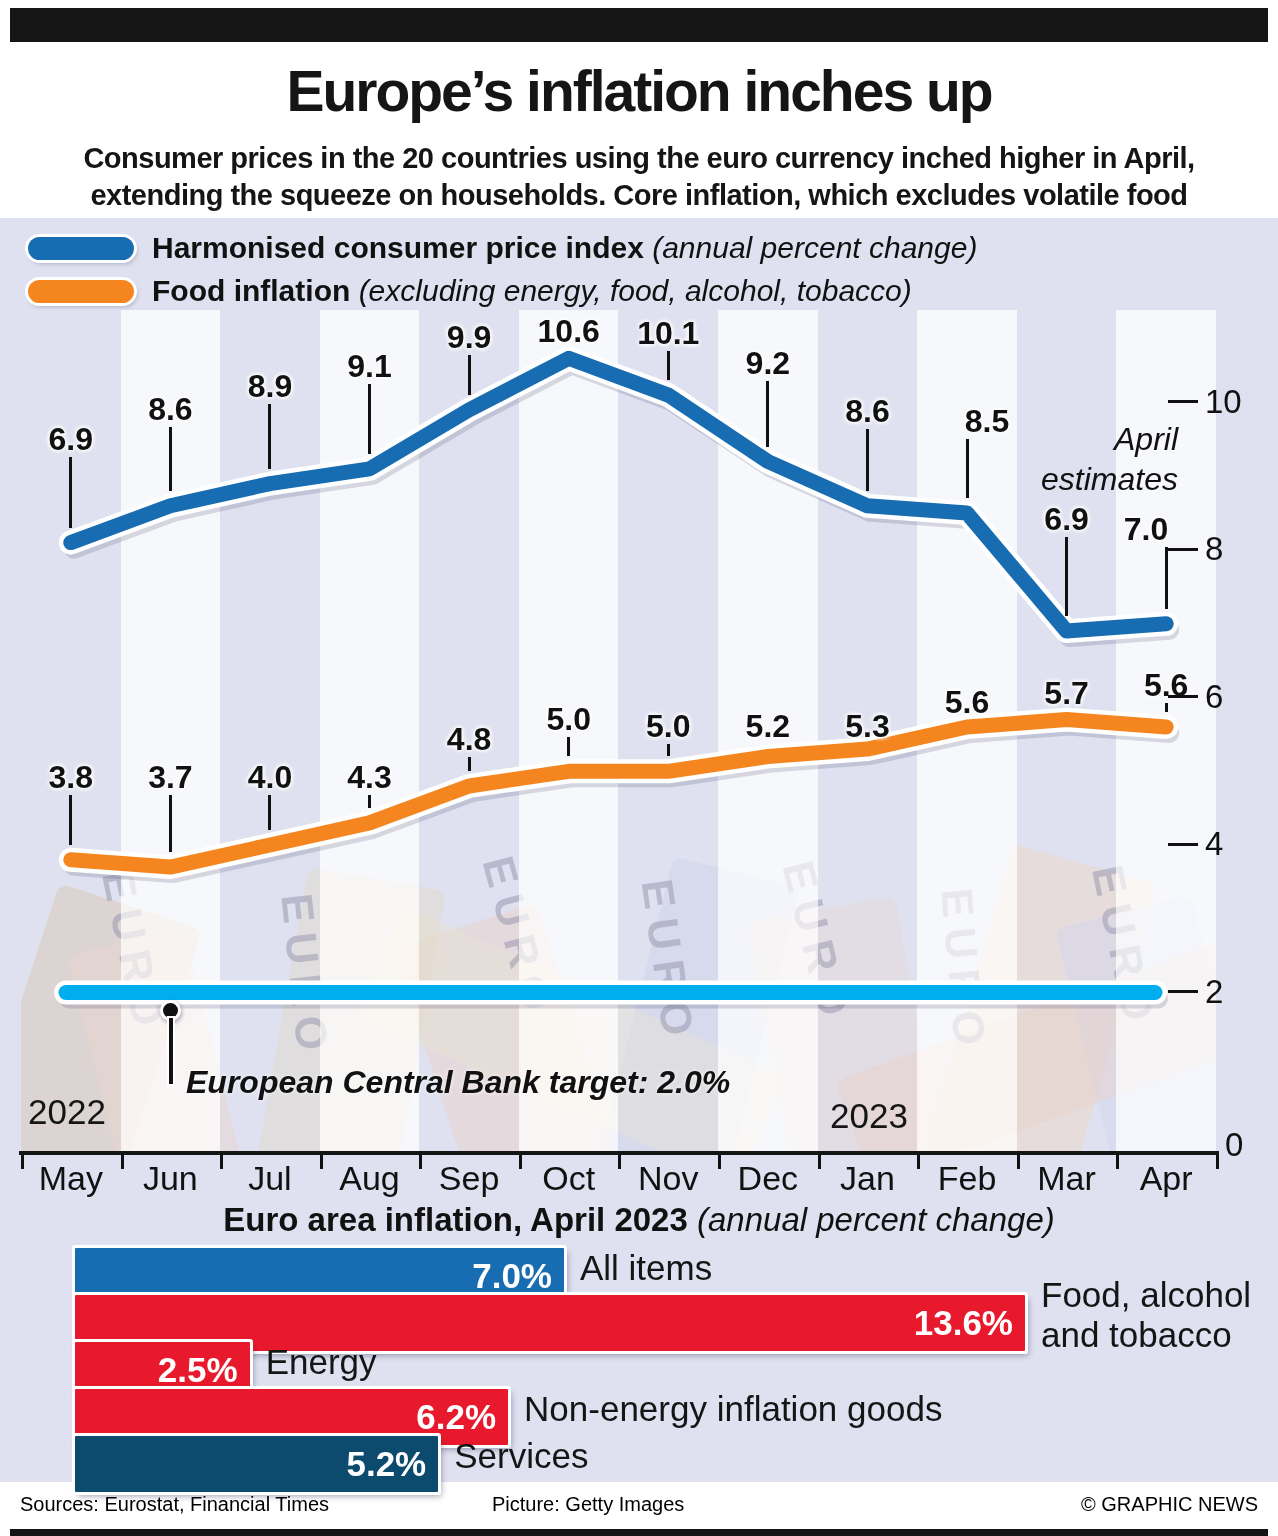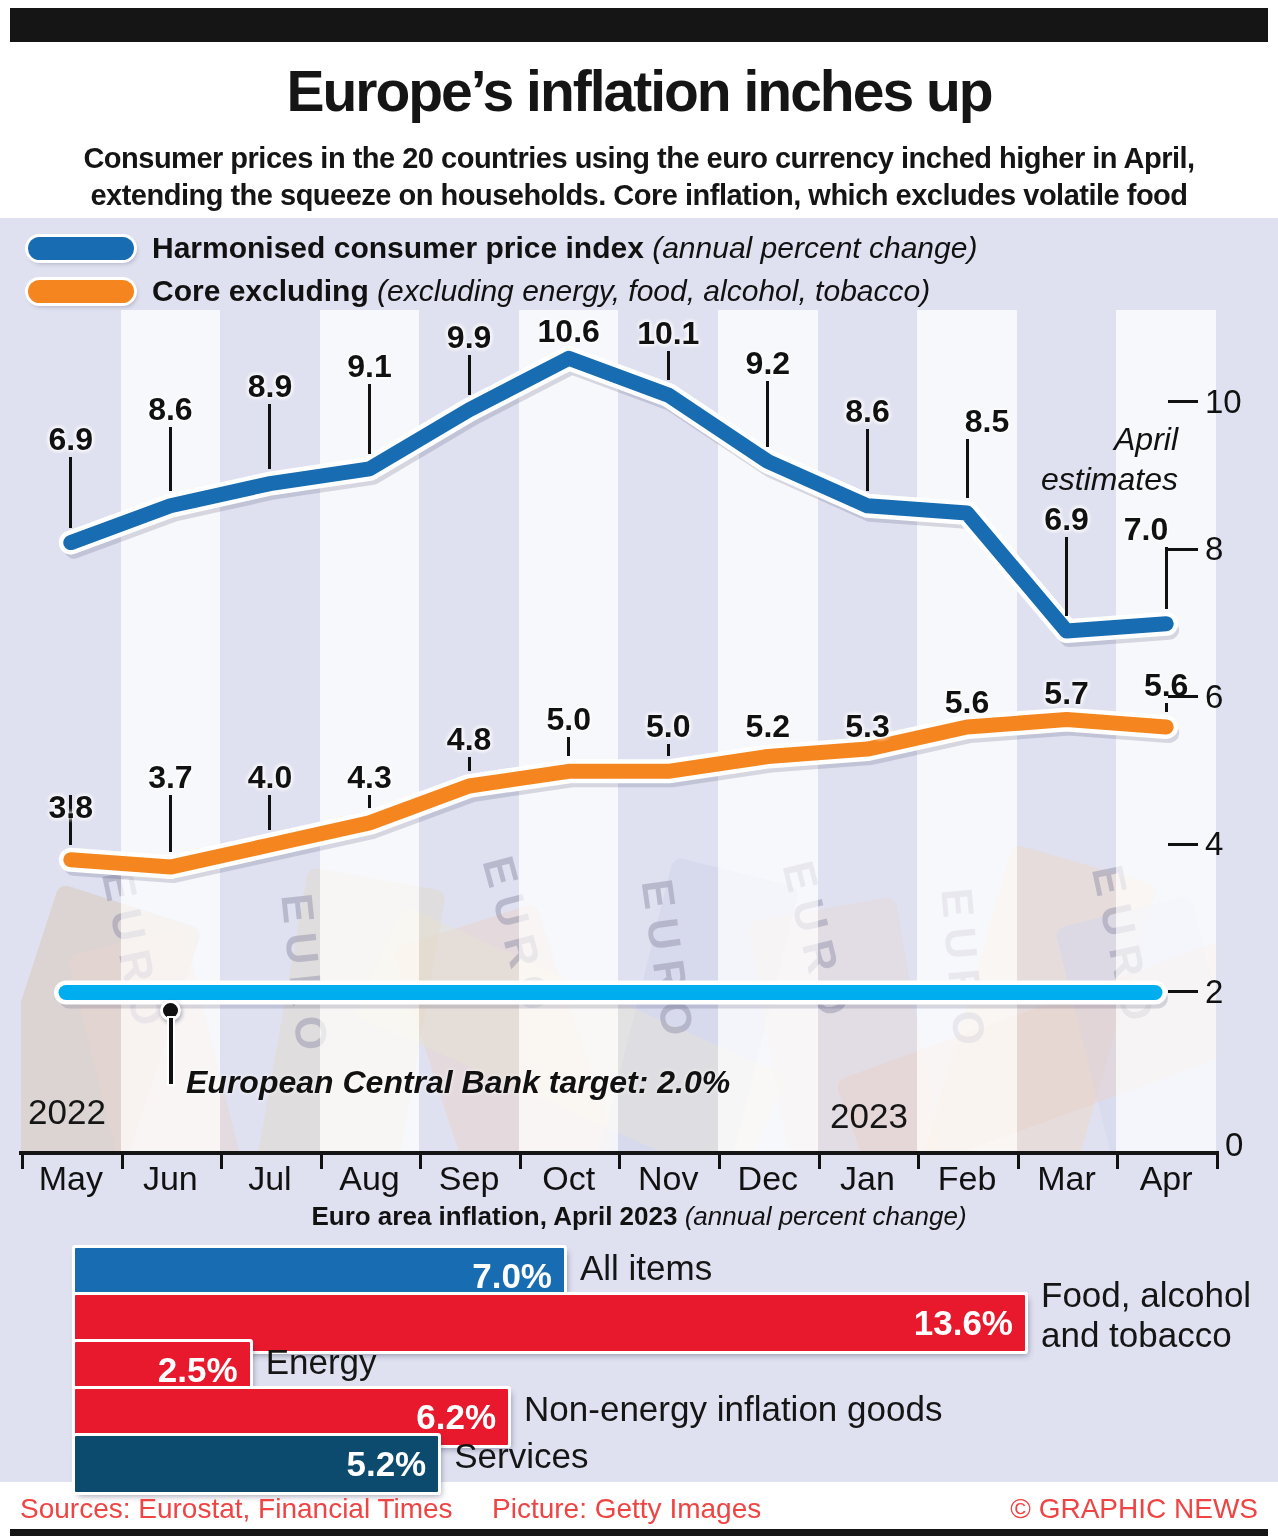--- a/index.html
+++ b/index.html
@@ -61,54 +61,54 @@
     border:3px solid #fff; box-shadow:1px 2px 4px rgba(40,40,80,.4);
   }
   .ecb-line { width:4px; background:#111; box-shadow:0 0 0 2px #fff; }
   .ecb-text { font-size:32px; font-weight:700; font-style:italic; white-space:nowrap;
     text-shadow:0 0 4px rgba(255,255,255,.8); }
 
   .year-label { font-size:35px; color:#151515; }
   .month-label { font-size:34px; text-align:center; transform:translateX(-50%); white-space:nowrap; }
   .xtick { width:3px; height:14px; background:#111; }
 
-  .bar-title { width:100%; text-align:center; font-size:26px; white-space:nowrap; }
+  .bar-title { width:100%; text-align:center; font-size:33px; white-space:nowrap; }
   .bar-title b { font-weight:700; }
   .bar-title i { font-weight:400; font-style:italic; }
 
   .hbar {
     height:56px; border-radius:1px;
     box-shadow:0 0 0 3px #fff, 3px 4px 6px rgba(40,40,80,.45);
     display:flex; align-items:center; justify-content:flex-end;
   }
   .hbar .val { color:#fff; font-size:35px; font-weight:700; padding-right:12px; white-space:nowrap; }
   .hbar-cat { font-size:35px; color:#151515; line-height:40px; display:flex; align-items:center; }
 
-  .footer-text { font-size:28px; color:#ef4444; white-space:nowrap; }
+  .footer-text { font-size:20px; color:#000000; white-space:nowrap; }
 </style>
 </head>
 <body>
 
 <div class="page">
 
   <div class="abs bar-rule" style="top:8px; left:10px; width:1258px; height:34px;"></div>
 
   <div class="abs main-title">Europe’s inflation inches up</div>
 
   <div class="abs subtitle">Consumer prices in the 20 countries using the euro currency inched higher in April, extending the squeeze on households. Core inflation, which excludes volatile food and fuel, slowed slightly</div>
 
   <div class="abs panel">
 
     <div class="abs legend-row" style="top:12px;">
       <span class="legend-swatch" style="background:#176cb2;"></span>
       <span class="legend-text"><b>Harmonised consumer price index</b>&nbsp;<i>(annual percent change)</i></span>
     </div>
     <div class="abs legend-row" style="top:55px;">
       <span class="legend-swatch" style="background:#f5861f;"></span>
-      <span class="legend-text"><b>Core excluding</b>&nbsp;<i>(excluding energy, food, alcohol, tobacco)</i></span>
+      <span class="legend-text"><b>Food inflation</b>&nbsp;<i>(excluding energy, food, alcohol, tobacco)</i></span>
     </div>
 
     <div id="collage" class="abs collage">
         <div class="strip" style="left: -30px; top: 60px; width: 150px; height: 420px; transform: rotate(18deg); background: rgba(214, 190, 160, 0.55);"></div>
         <div class="strip" style="left: 90px; top: 100px; width: 120px; height: 380px; transform: rotate(-14deg); background: rgba(236, 205, 190, 0.5);"></div>
         <div class="strip" style="left: 250px; top: 40px; width: 140px; height: 420px; transform: rotate(10deg); background: rgba(225, 210, 175, 0.45);"></div>
         <div class="strip" style="left: 430px; top: 80px; width: 150px; height: 400px; transform: rotate(-18deg); background: rgba(242, 198, 170, 0.4);"></div>
         <div class="strip" style="left: 600px; top: 30px; width: 130px; height: 420px; transform: rotate(14deg); background: rgba(200, 206, 232, 0.55);"></div>
         <div class="strip" style="left: 760px; top: 70px; width: 150px; height: 400px; transform: rotate(-10deg); background: rgba(236, 210, 200, 0.45);"></div>
         <div class="strip" style="left: 930px; top: 20px; width: 150px; height: 430px; transform: rotate(16deg); background: rgba(244, 206, 160, 0.4);"></div>
@@ -166,21 +166,21 @@
         <div class="abs dlabel" style="left: 767.86px; top: 127px;">9.2</div>
         <div class="abs callout" style="left: 865.94px; top: 211px; height: 61.75px;"></div>
         <div class="abs dlabel" style="left: 867.44px; top: 175px;">8.6</div>
         <div class="abs callout" style="left: 965.52px; top: 221px; height: 59.125px;"></div>
         <div class="abs dlabel" style="left: 967.02px; top: 185px; margin-left: 20px;">8.5</div>
         <div class="abs callout" style="left: 1065.1px; top: 319px; height: 79.125px;"></div>
         <div class="abs dlabel" style="left: 1066.6px; top: 283px;">6.9</div>
         <div class="abs callout" style="left: 1164.68px; top: 329px; height: 61.75px;"></div>
         <div class="abs dlabel" style="left: 1146px; top: 293px;">7.0</div>
         <div class="abs callout" style="left: 69.3px; top: 577px; height: 49.75px;"></div>
-        <div class="abs dlabel" style="left: 70.8px; top: 541px; margin-top: 30px;">3.8</div>
+        <div class="abs dlabel" style="left: 70.8px; top: 541px;">3.8</div>
         <div class="abs callout" style="left: 168.88px; top: 577px; height: 57.125px;"></div>
         <div class="abs dlabel" style="left: 170.38px; top: 541px;">3.7</div>
         <div class="abs callout" style="left: 268.46px; top: 577px; height: 35px;"></div>
         <div class="abs dlabel" style="left: 269.96px; top: 541px;">4.0</div>
         <div class="abs callout" style="left: 368.04px; top: 577px; height: 12.875px;"></div>
         <div class="abs dlabel" style="left: 369.54px; top: 541px;">4.3</div>
         <div class="abs callout" style="left: 467.62px; top: 539px; height: 14px;"></div>
         <div class="abs dlabel" style="left: 469.12px; top: 503px;">4.8</div>
         <div class="abs callout" style="left: 567.2px; top: 519px; height: 19.25px;"></div>
         <div class="abs dlabel" style="left: 568.7px; top: 483px;">5.0</div>

